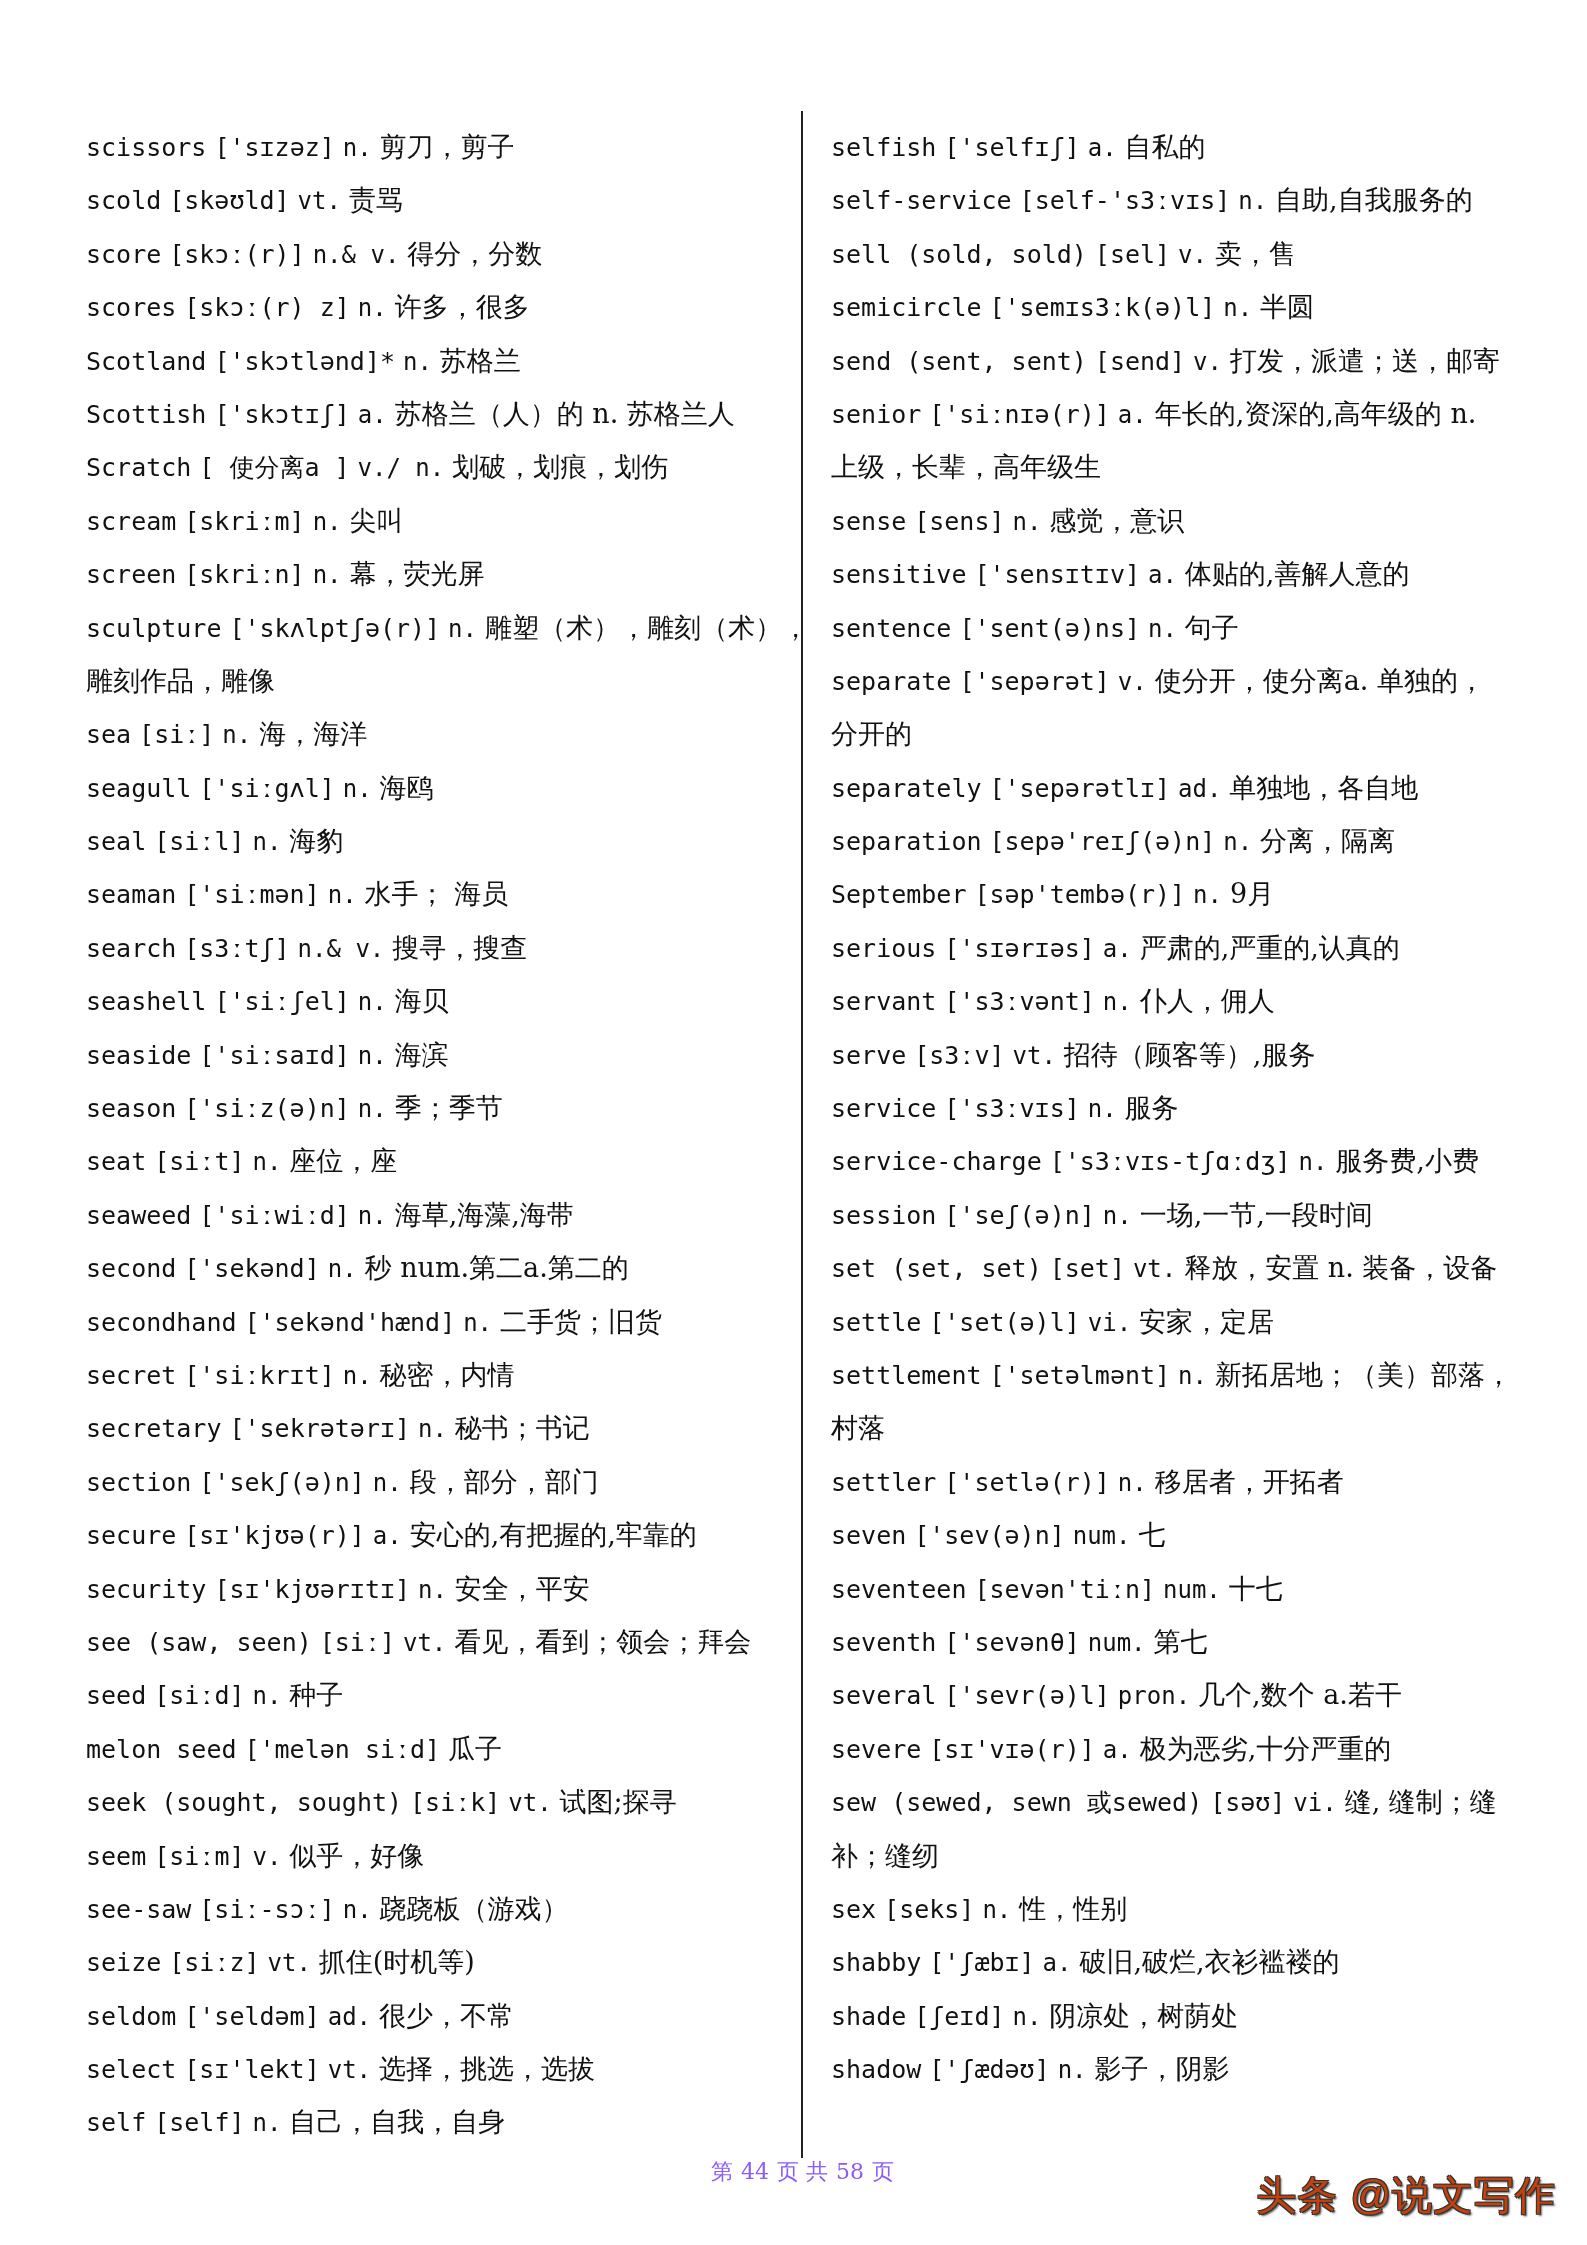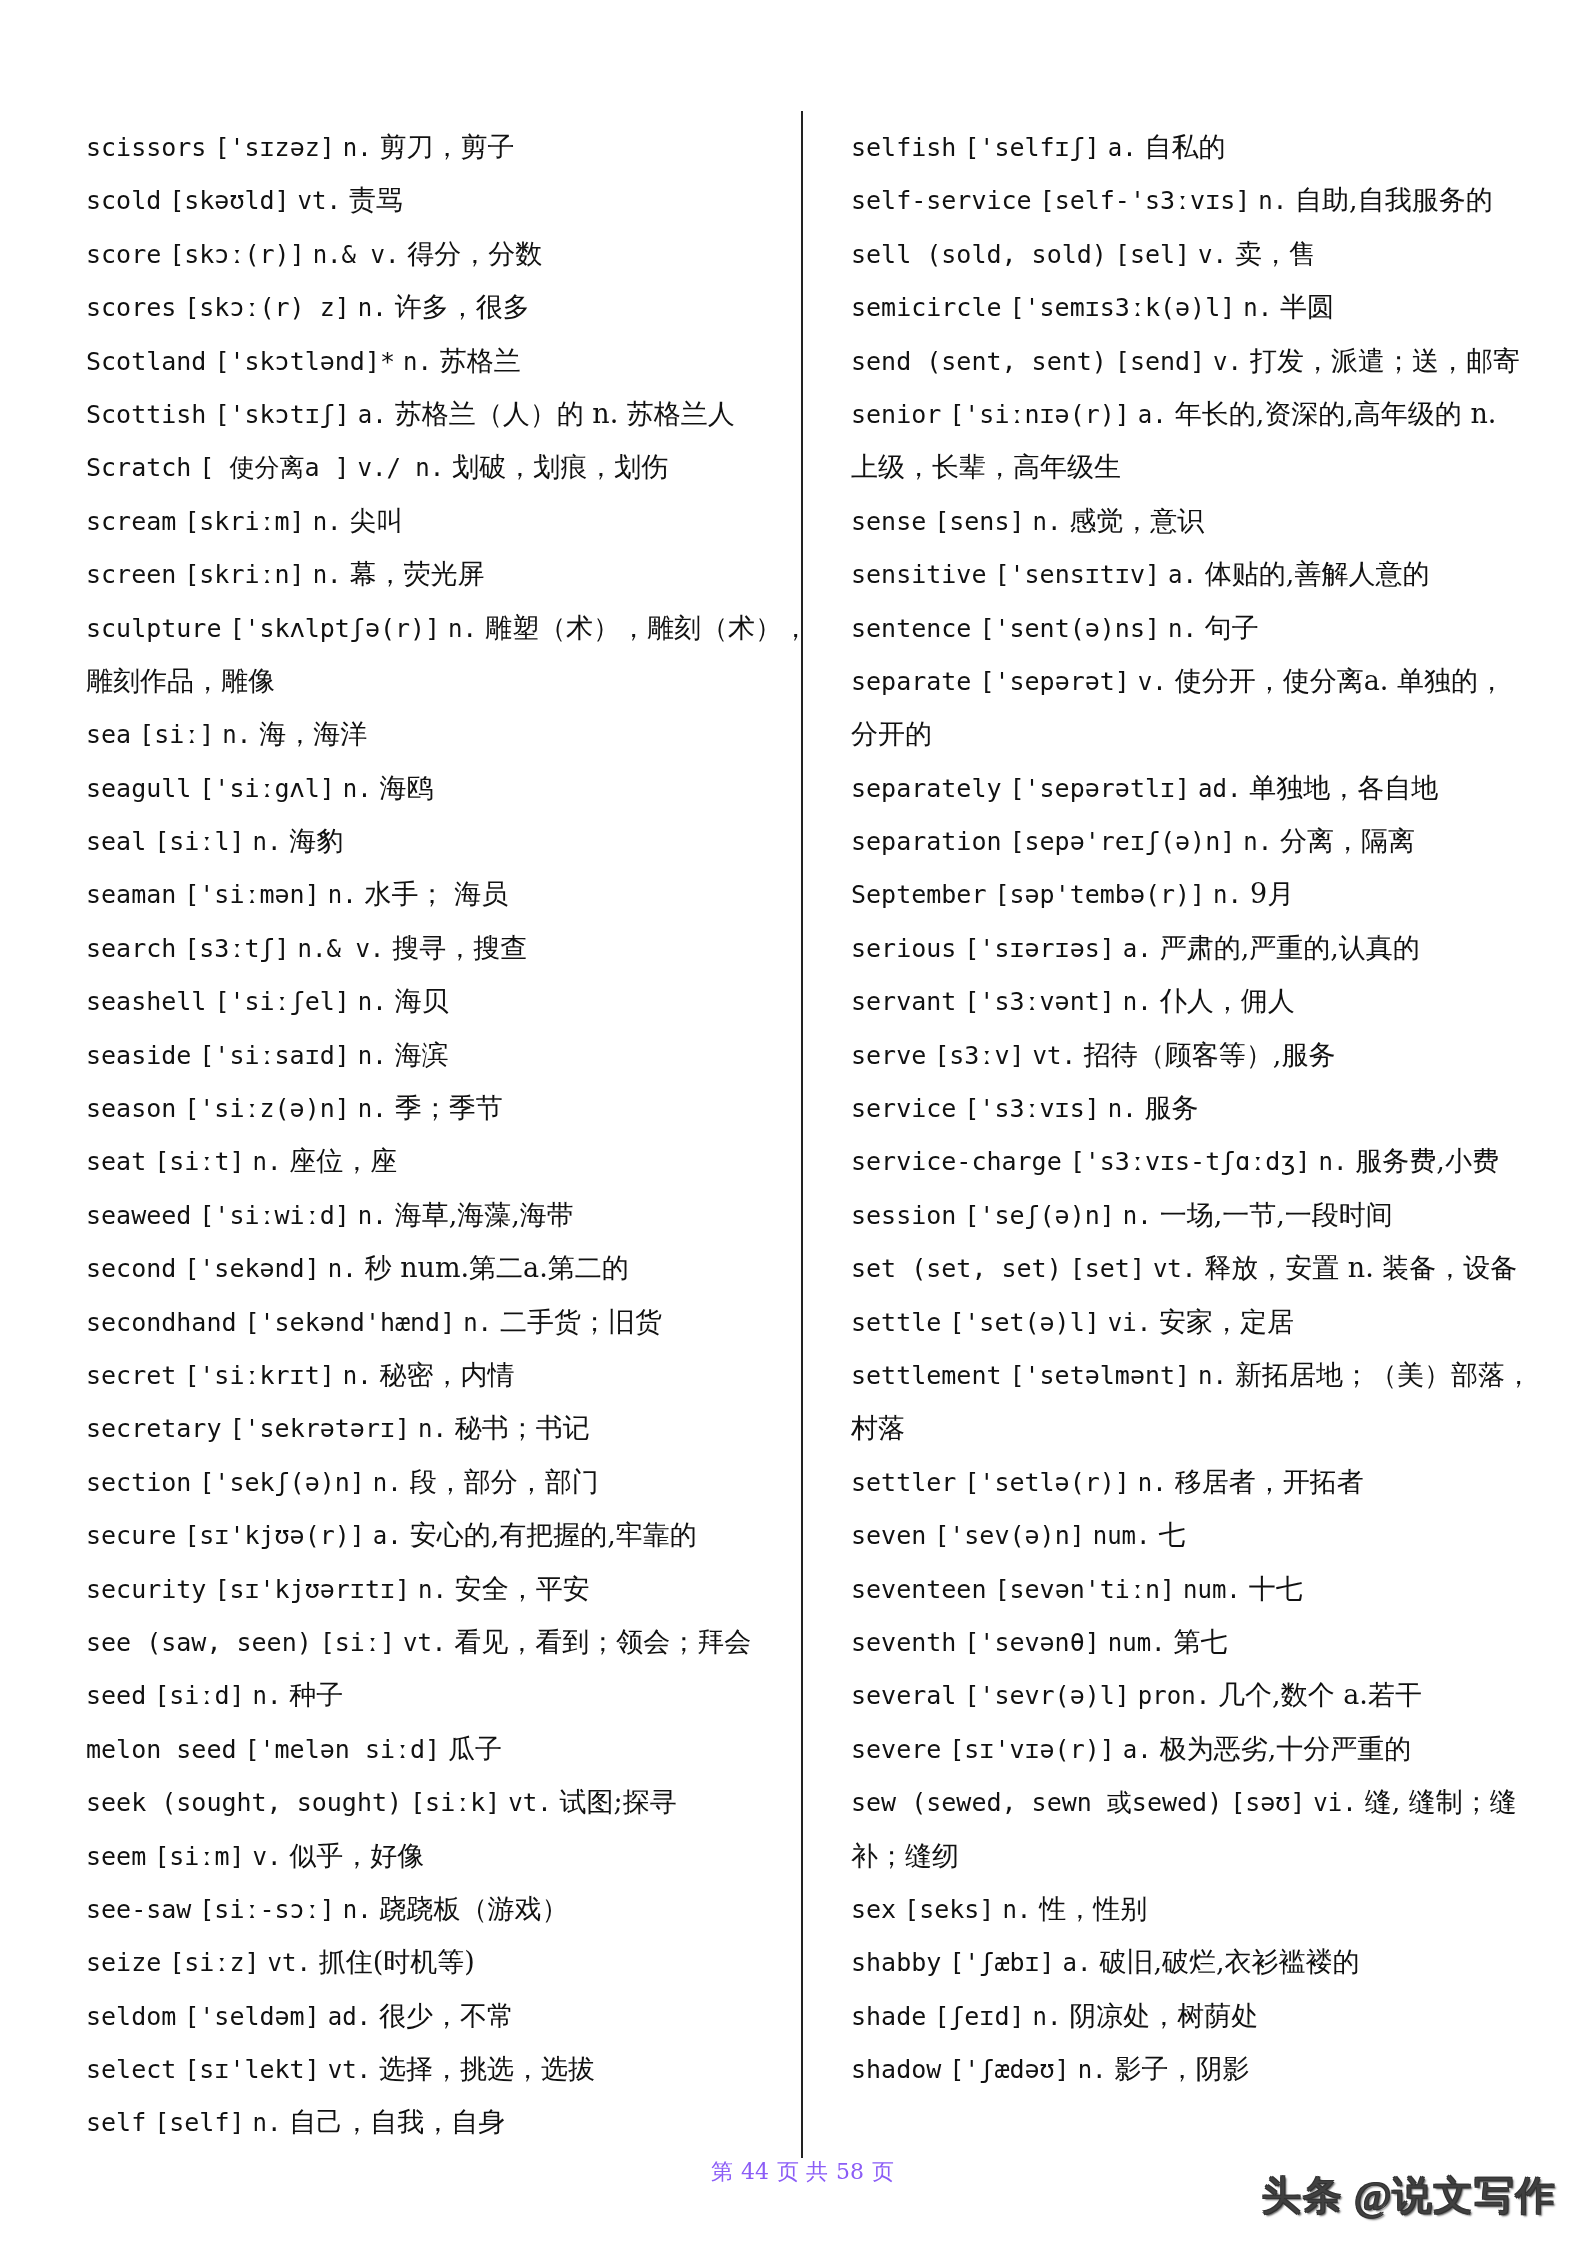--- a/index.html
+++ b/index.html
@@ -25,21 +25,20 @@
     position: absolute;
     top: 126px;
   }
   .col-left {
     left: 77px;
     width: 700px;
   }
   .col-right {
     left: 822px;
     width: 730px;
-    margin-left: 20px;
   }
   .line {
     height: 53.4px;
     line-height: 42px;
     font-size: 25px;
     white-space: nowrap;
     letter-spacing: 0px;
   }
   .line .word {
     font-family: "DejaVu Sans Mono", "Liberation Mono", monospace;
@@ -74,22 +73,22 @@
     font-size: 22px;
     font-family: "DejaVu Serif", "Liberation Serif", serif;
     color: #8b5cf6;
   }
   .footer span { margin: 0 4px; }
   .watermark {
     position: absolute;
     right: 40px;
     top: 2168px;
     font-size: 40px;
-    font-family: Liberation Serif, serif;
-    color: #404040;
+    font-family: Liberation Sans, sans-serif;
+    color: #c2410c;
     text-shadow: -1px -1px 0 #333, 1px -1px 0 #333, -1px 1px 0 #333, 1px 1px 0 #333, 2px 2px 2px #555;
     letter-spacing: 1px;
   }
 </style>
 </head>
 <body>
 
 <div class="page">
 
   <div class="column col-left" id="col-left">

